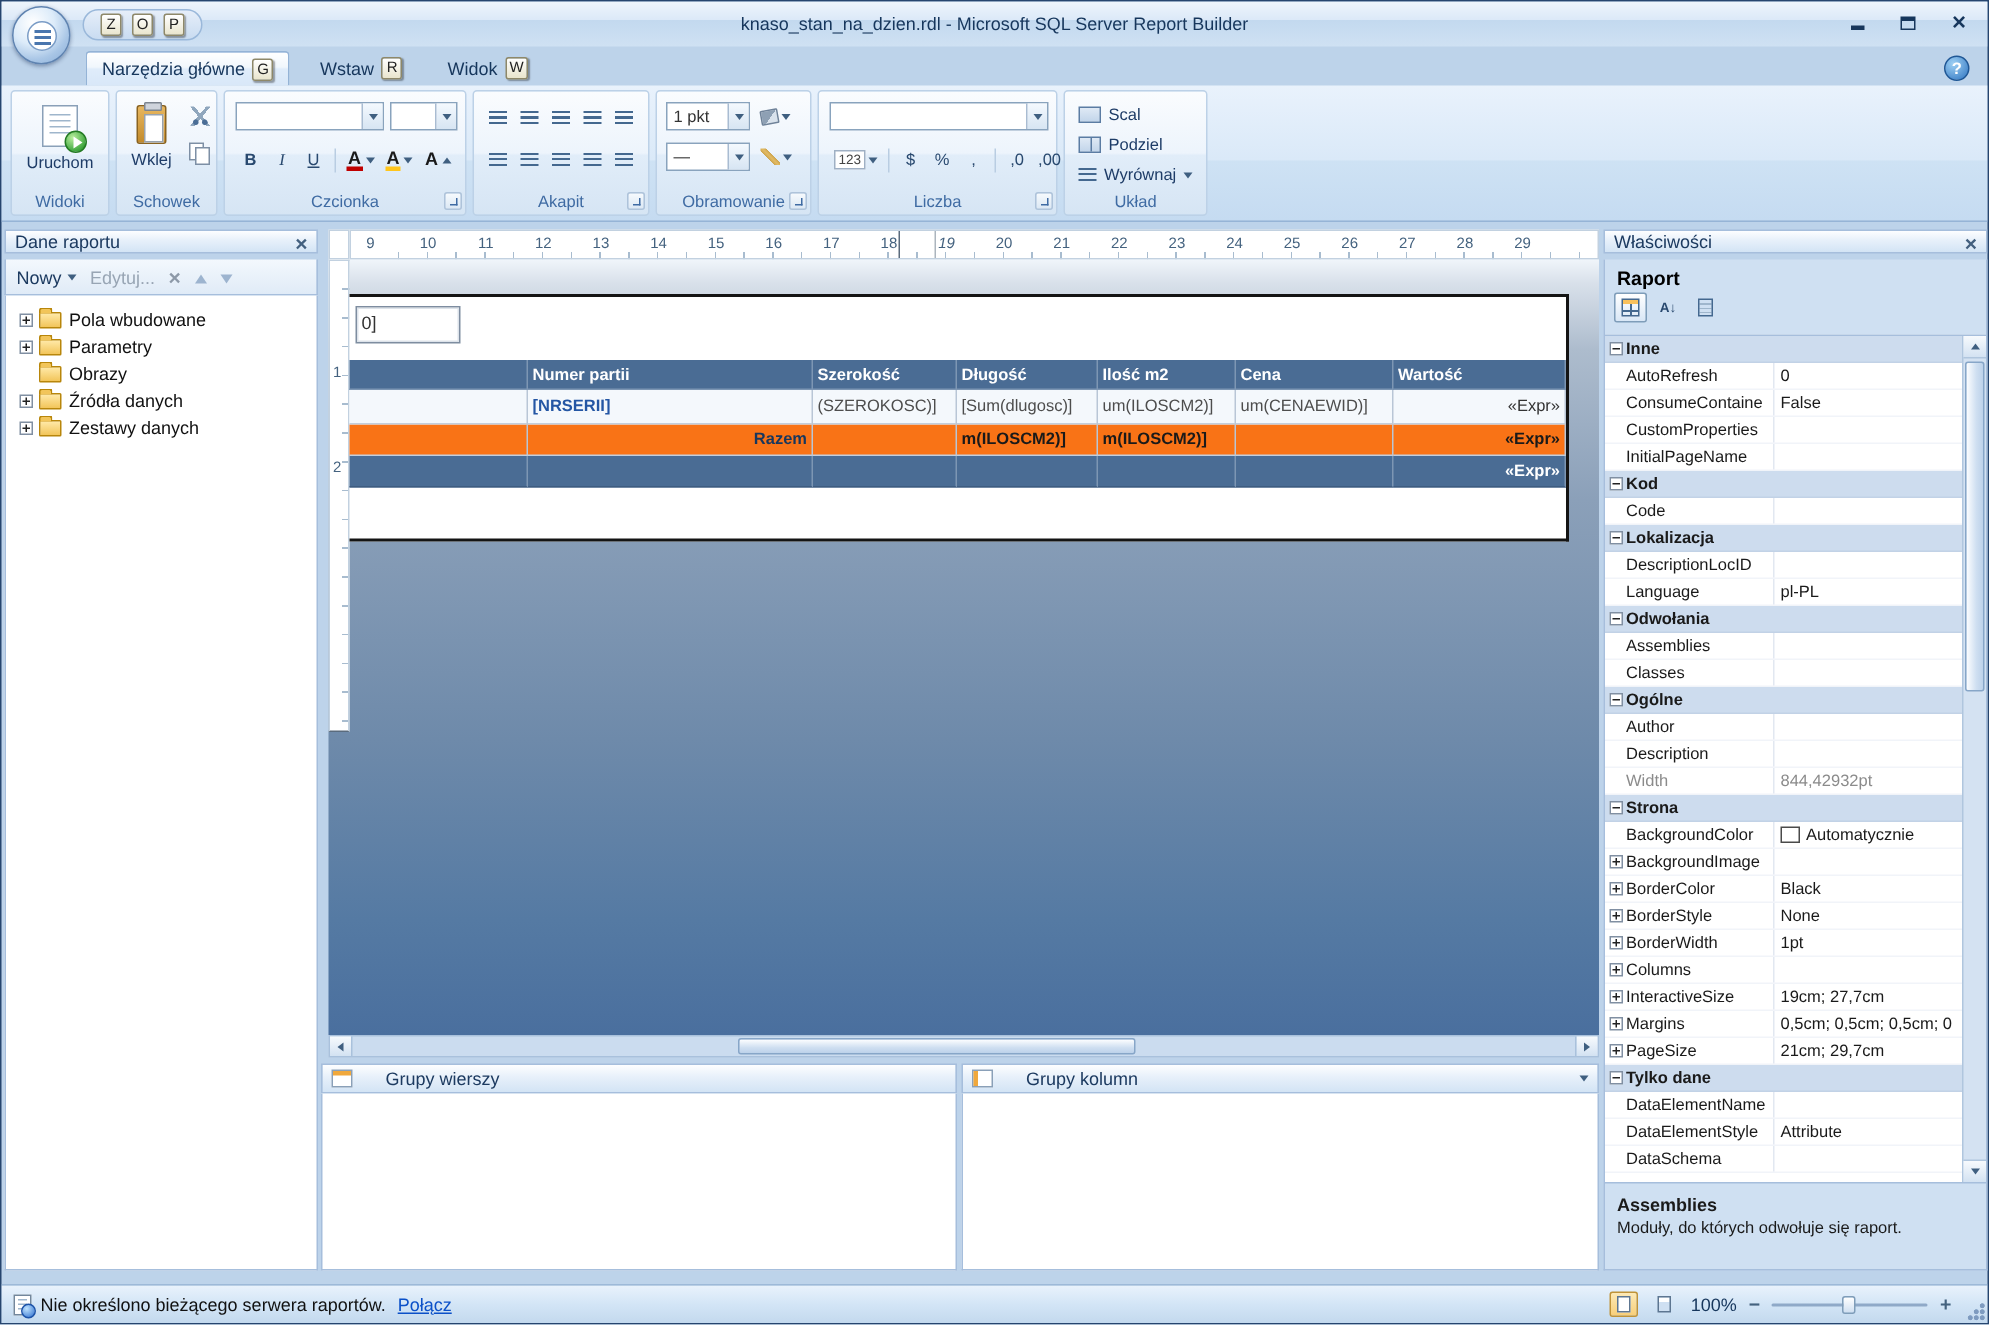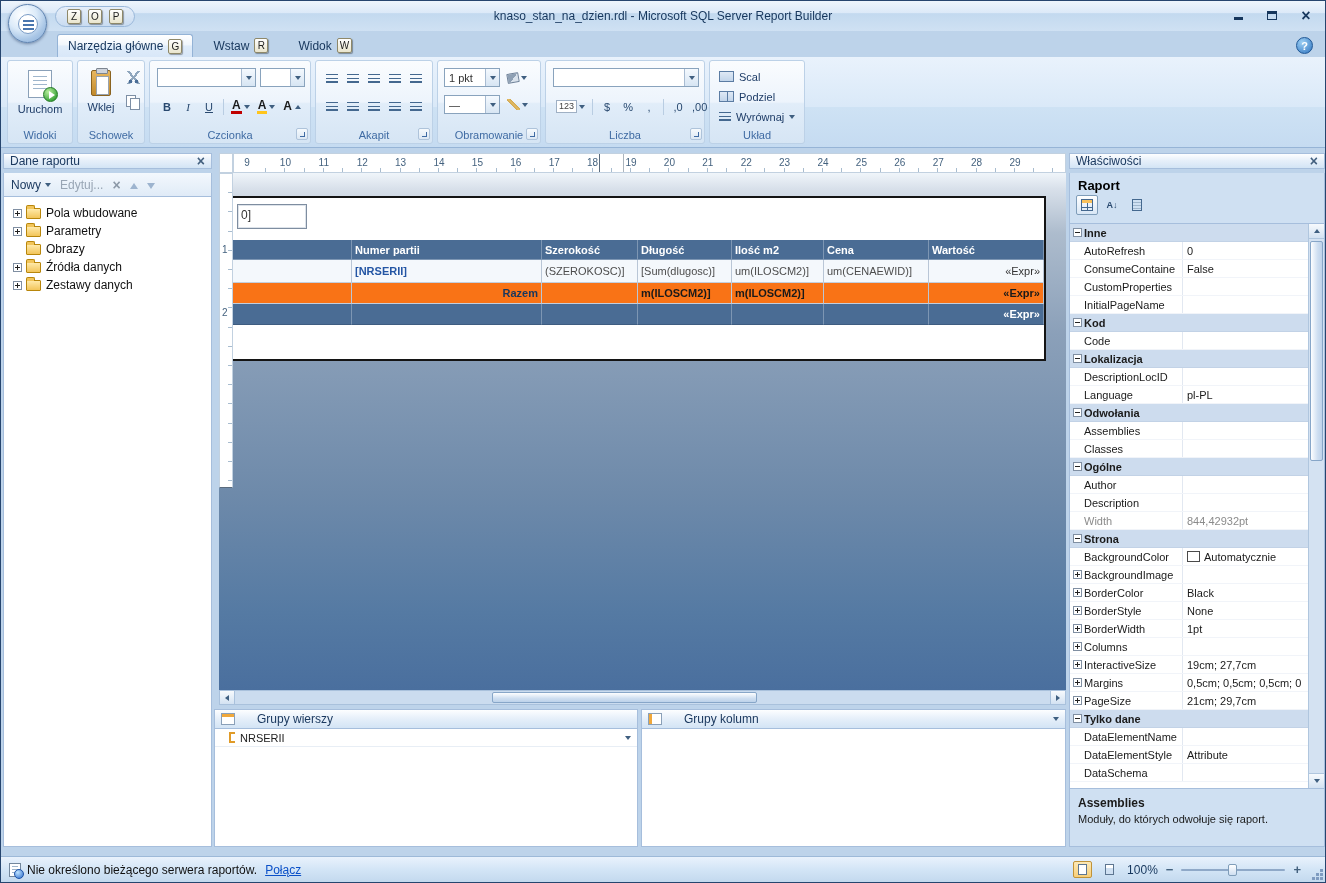--- a/index.html
+++ b/index.html
@@ -64,21 +64,21 @@
   .abtn.y{border-bottom-color:#ffc51c}
   .i-al{width:12px;height:9px;background:repeating-linear-gradient(180deg,#44688f 0 1.4px,transparent 1.4px 3.6px)}
   .i-bucket{width:12px;height:10px;background:linear-gradient(135deg,#8ea0b4 0 55%,#d9e2ec 55%);border:1px solid #6f8299;border-radius:1px;transform:rotate(-10deg)}
   .i-pen{width:13px;height:11px;background:linear-gradient(45deg,transparent 38%,#caa24b 38%,#e3bb64 50%,#caa24b 62%,transparent 62%)}
   .i123{font-size:9px;color:#444;border:1px solid #9fb0c4;background:#fff;padding:1px 2px;line-height:9px}
   .i-cells{position:relative;width:15px;height:11px;border:1px solid #5b7ca3;background:linear-gradient(#dfe9f5,#c2d5ea)}
   .i-cells.split::before{content:"";position:absolute;left:50%;top:0;bottom:0;width:1px;background:#5b7ca3}
 
   
   .panel{position:absolute}
-  .phead{height:16px;background:linear-gradient(#fdfeff,#e7f0fa 45%,#d3e4f5);border:1px solid #a6bedc;display:flex;align-items:center;padding:0 6px;font-size:12px;color:#1c3a60}
+  .phead{height:16px;background:linear-gradient(#fdfeff,#e7f0fa 45%,#d3e4f5);border:1px solid #a6bedc;display:flex;align-items:flex-end;padding:0 6px;font-size:12px;color:#1c3a60}
   .px{margin-left:auto;font-size:14px;font-weight:bold;color:#43607f;line-height:12px}
 
   
   .dane{left:2px;top:152px;width:209px;height:694px}
   .dtool{position:absolute;left:0;top:20px;right:0;height:24px;background:linear-gradient(#f3f8fd,#e0ebf7);border:1px solid #a6bedc;border-top:none;display:flex;align-items:center;gap:9px;padding:0 7px;font-size:12px;color:#1c3a60}
   .dnew{display:flex;align-items:center;gap:4px}
   .dedit{color:#98a5b4}
   .ddel{color:#8d99a8;font-weight:bold;font-size:14px;line-height:12px}
   .tri-upbig{width:0;height:0;border-left:4px solid transparent;border-right:4px solid transparent;border-bottom:6px solid #9db4cf;display:inline-block}
   .tri-downbig{width:0;height:0;border-left:4px solid transparent;border-right:4px solid transparent;border-top:6px solid #9db4cf;display:inline-block}
@@ -454,21 +454,21 @@
     <span class="hnum" style="left: 13px;">9</span>
         <span class="hnum" style="left: 51.4px;">10</span>
         <span class="hnum" style="left: 89.8px;">11</span>
         <span class="hnum" style="left: 128.2px;">12</span>
         <span class="hnum" style="left: 166.6px;">13</span>
         <span class="hnum" style="left: 205px;">14</span>
         <span class="hnum" style="left: 243.4px;">15</span>
         <span class="hnum" style="left: 281.8px;">16</span>
         <span class="hnum" style="left: 320.2px;">17</span>
         <span class="hnum" style="left: 358.6px;">18</span>
-        <span class="hnum" style="left: 397px;">19</span>
+        <span class="hnum" style="left: 397px; font-style: italic;">19</span>
         <span class="hnum" style="left: 435.4px;">20</span>
         <span class="hnum" style="left: 473.8px;">21</span>
         <span class="hnum" style="left: 512.2px;">22</span>
         <span class="hnum" style="left: 550.6px;">23</span>
         <span class="hnum" style="left: 589px;">24</span>
         <span class="hnum" style="left: 627.4px;">25</span>
         <span class="hnum" style="left: 665.8px;">26</span>
         <span class="hnum" style="left: 704.2px;">27</span>
         <span class="hnum" style="left: 742.6px;">28</span>
         <span class="hnum" style="left: 781px;">29</span>
@@ -529,25 +529,20 @@
           <span class="tri-right"></span>
         </span>
     </div>
 
     <div class="grp rowgrp">
       <div class="ghead">
         <span class="i-rg"></span>
         <span>Grupy wierszy</span>
       </div>
       <div class="gbody">
-          <div class="gitem" style="padding-left: 14px;">
-            <span class="i-grp"></span>
-            <span>NRSERII</span>
-            <span class="caret" style="margin-left: auto;"></span>
-          </div>
         </div>
     </div>
     <div class="grp colgrp">
       <div class="ghead">
         <span class="i-cg"></span>
         <span>Grupy kolumn</span>
         <span class="caret" style="margin-left:auto"></span>
       </div>
       <div class="gbody"></div>
     </div>

